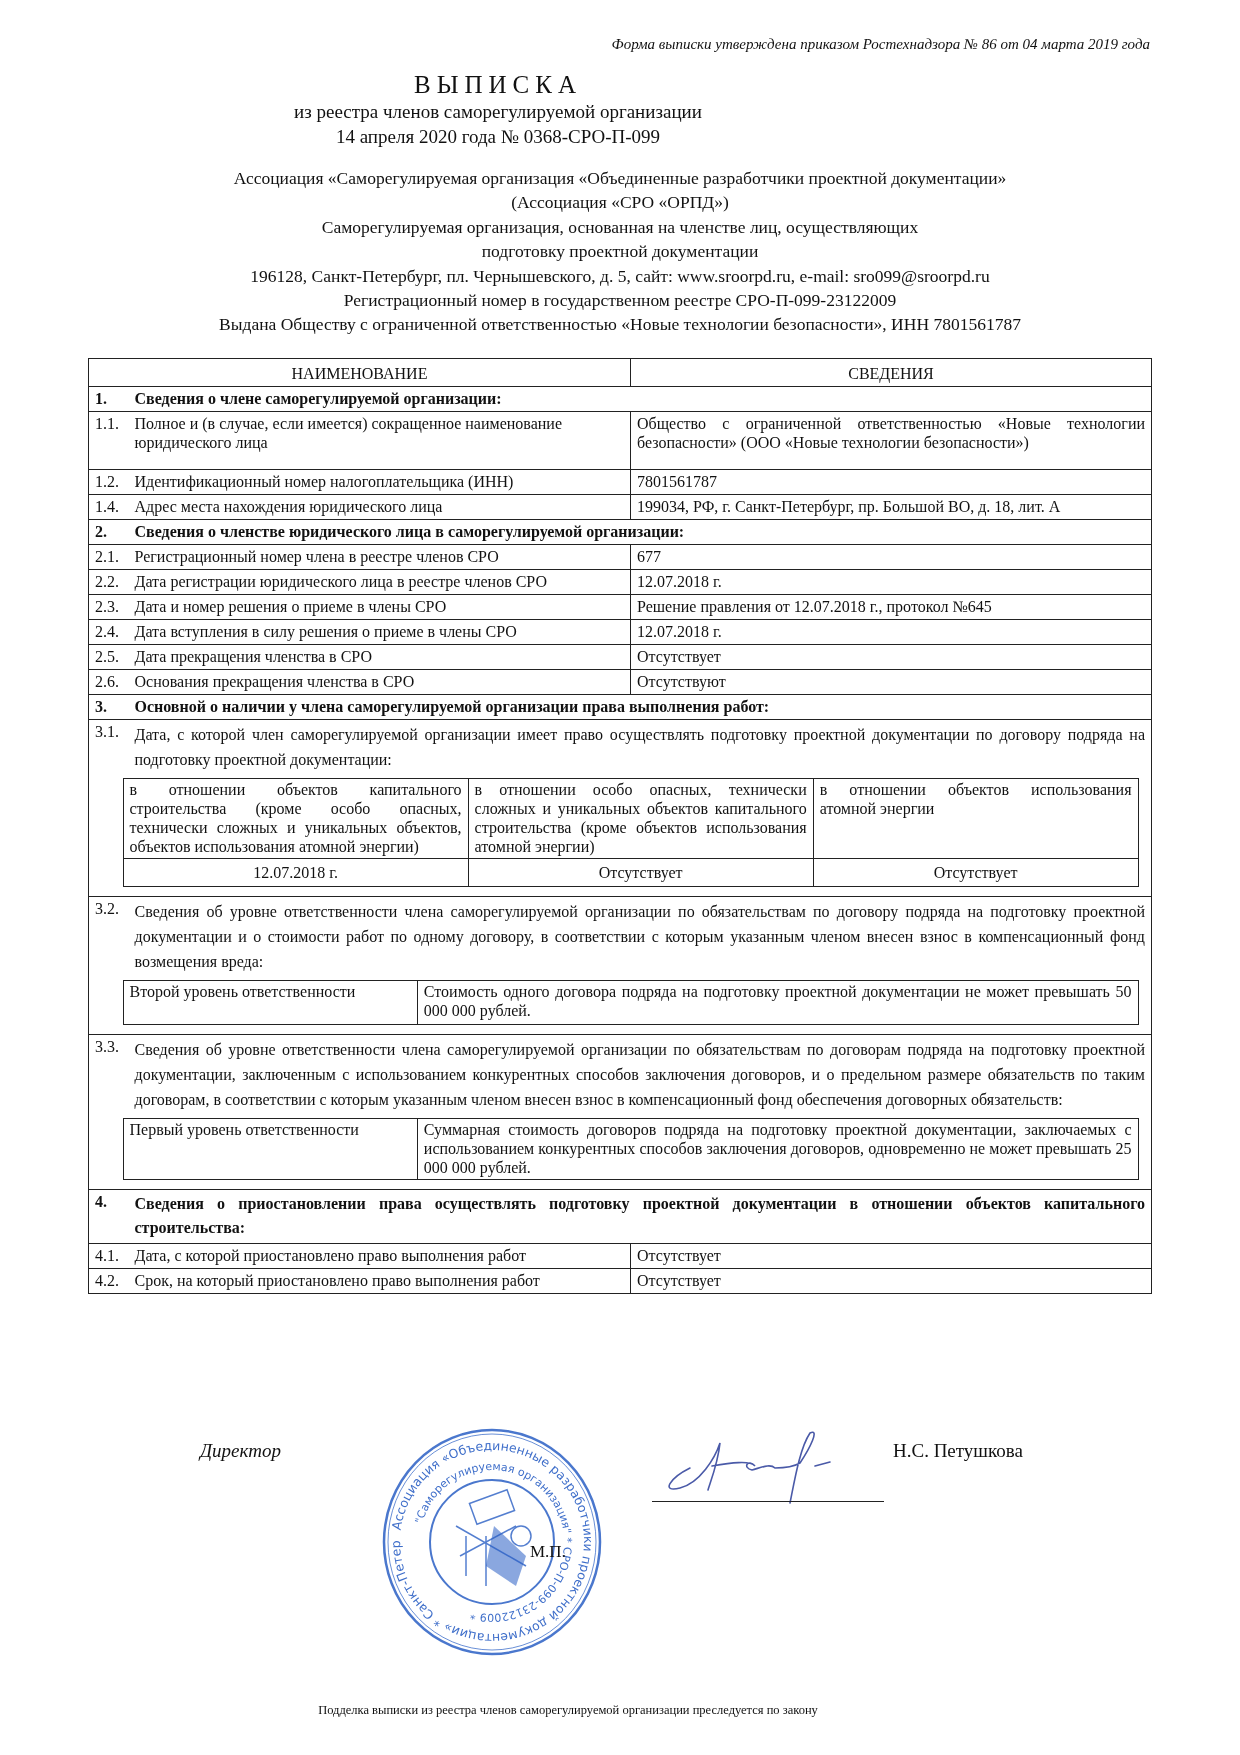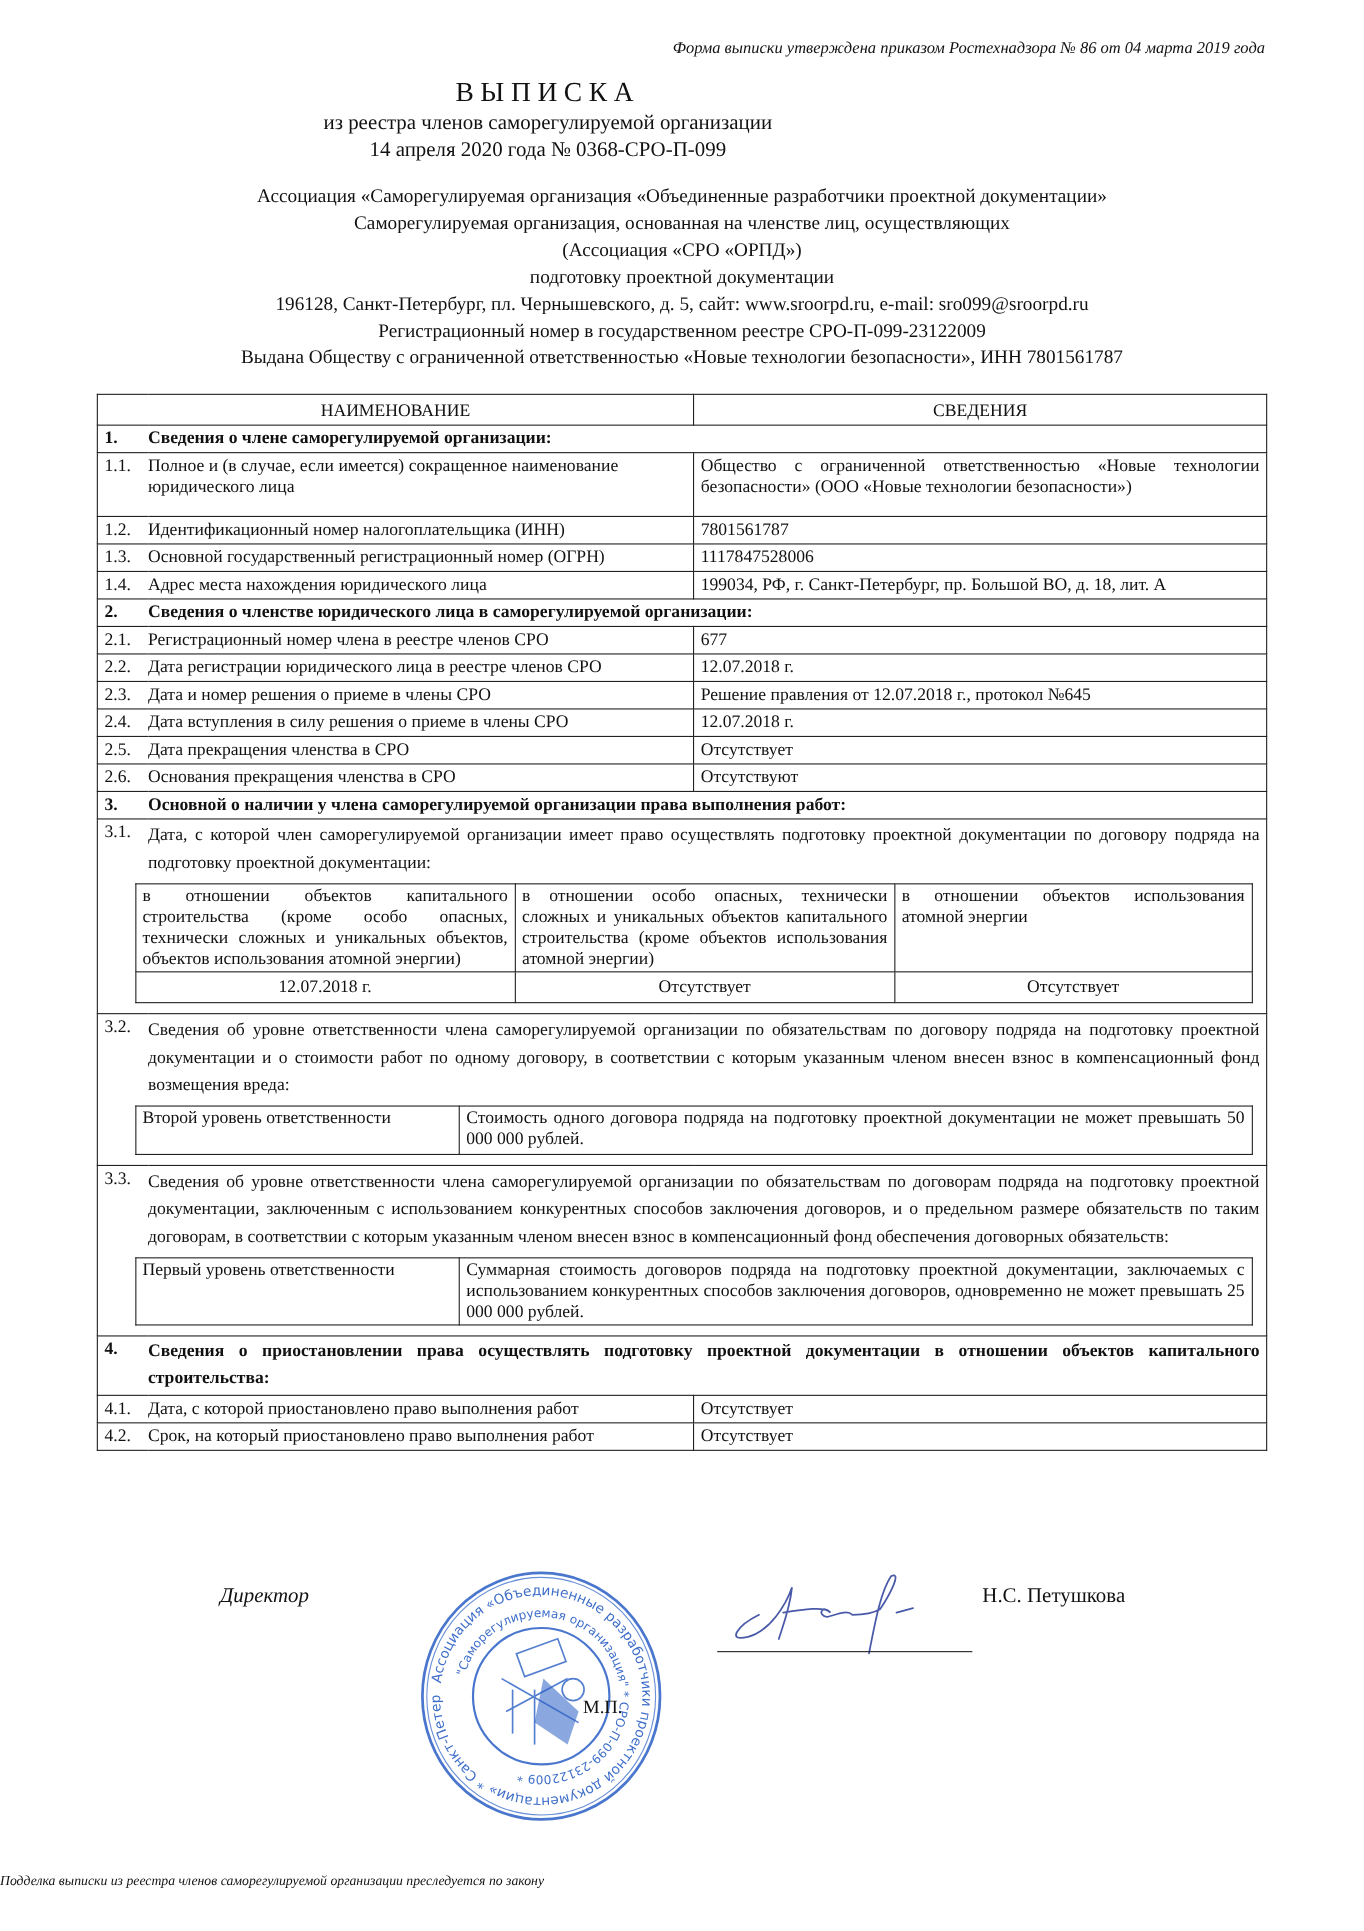--- a/index.html
+++ b/index.html
@@ -28,37 +28,37 @@
     table.inner td { border: 1.4px solid #222; padding: 1px 6px 2px 6px; line-height: 19px; vertical-align: top; text-align: justify; }
     table.inner td.c { text-align: center; padding: 4px 6px; }
 
     .signature-block { position: absolute; top: 1440px; left: 0; width: 1240px; height: 240px; }
     .director { position: absolute; left: 200px; top: 0; font-size: 19px; font-style: italic; }
     .director-name { position: absolute; left: 893px; top: 0; font-size: 19px; }
     .sign-line { position: absolute; left: 652px; top: 61px; width: 232px; border-top: 1.5px solid #222; }
     .signature { position: absolute; left: 660px; top: -22px; width: 200px; height: 90px; }
     .stamp { position: absolute; left: 376px; top: -14px; width: 232px; height: 232px; }
     .mp { position: absolute; left: 530px; top: 102px; font-size: 17px; }
-    .footer-note { position: absolute; top: 1703px; left: 0; width: 1136px; font-size: 12.5px; font-style: italic; }
+    .footer-note { position: absolute; top: 1703px; left: 0; width: 1136px; text-align: center; font-size: 12.5px; }
   </style>
 </head>
 <body>
 
 <div class="form-note">Форма выписки утверждена приказом Ростехнадзора № 86 от 04 марта 2019 года</div>
 
 <div class="header-block">
   <div class="doc-title">ВЫПИСКА</div>
   <div class="doc-subtitle">из реестра членов саморегулируемой организации</div>
   <div class="doc-number">14 апреля 2020 года № 0368-СРО-П-099</div>
 </div>
 
 <div class="org-block">
   <div>Ассоциация «Саморегулируемая организация «Объединенные разработчики проектной документации»</div>
+  <div>(Ассоциация «СРО «ОРПД»)</div>
   <div>Саморегулируемая организация, основанная на членстве лиц, осуществляющих</div>
-  <div>(Ассоциация «СРО «ОРПД»)</div>
   <div>подготовку проектной документации</div>
   <div>196128, Санкт-Петербург, пл. Чернышевского, д. 5, сайт: www.sroorpd.ru, e-mail: sro099@sroorpd.ru</div>
   <div>Регистрационный номер в государственном реестре СРО-П-099-23122009</div>
   <div>Выдана Обществу с ограниченной ответственностью «Новые технологии безопасности», ИНН 7801561787</div>
 </div>
 
 <table class="main">
   <tbody>
       <tr class="head">
     <td colspan="2">НАИМЕНОВАНИЕ</td>
@@ -71,25 +71,20 @@
   </tr>
   <tr style="height:58px">
     <td class="num">1.1.</td>
     <td class="label">Полное и (в случае, если имеется) сокращенное наименование юридического лица</td>
     <td class="val">Общество с ограниченной ответственностью «Новые технологии безопасности» (ООО «Новые технологии безопасности»)</td>
   </tr>
   <tr>
     <td class="num">1.2.</td>
     <td class="label">Идентификационный номер налогоплательщика (ИНН)</td>
     <td class="val">7801561787</td>
-  </tr>
-  <tr>
-    <td class="num">1.3.</td>
-    <td class="label">Основной государственный регистрационный номер (ОГРН)</td>
-    <td class="val">1117847528006</td>
   </tr>
   <tr>
     <td class="num">1.4.</td>
     <td class="label">Адрес места нахождения юридического лица</td>
     <td class="val">199034, РФ, г. Санкт-Петербург, пр. Большой ВО, д. 18, лит. А</td>
   </tr>
 
   <tr class="section">
     <td class="num">2.</td>
     <td class="wide" colspan="2">Сведения о членстве юридического лица в саморегулируемой организации:</td>

